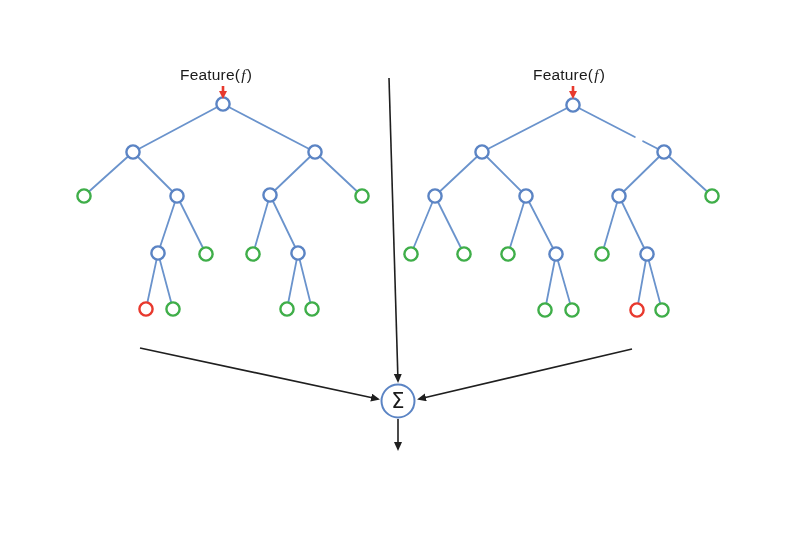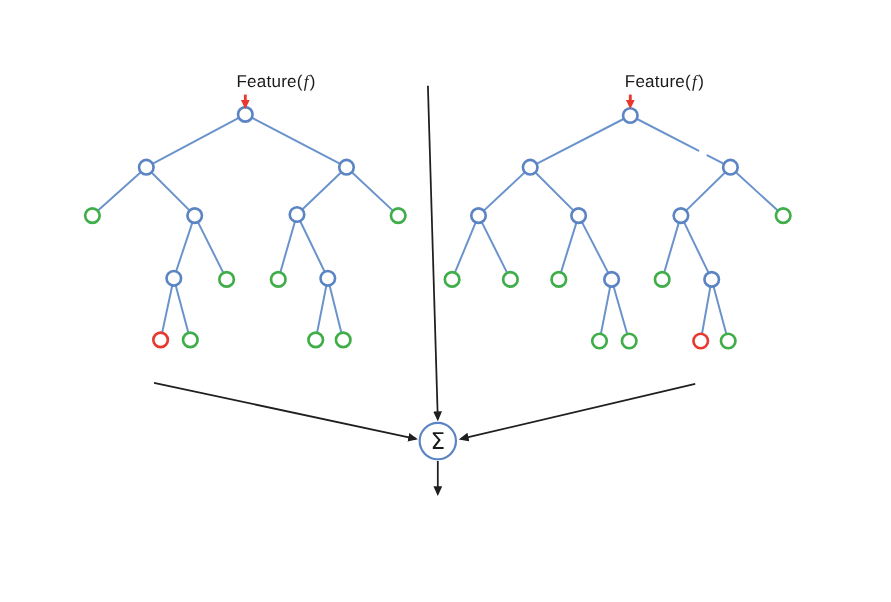--- a/index.html
+++ b/index.html
@@ -5,21 +5,20 @@
   html,body{margin:0;padding:0;}
   body{background:#ffffff;font-family:"Liberation Sans",sans-serif;}
   .canvas{position:relative;width:810px;height:547px;background:#ffffff;overflow:hidden;}
   .canvas svg{position:absolute;left:0;top:0;}
   .feature-label{
     position:absolute;
     transform:translate(-50%,-50%);
     font-size:15.5px;
     white-space:nowrap;
     letter-spacing:0.2px;
-    margin-left:35px;
   }
   .fvar{
     font-family:"Liberation Serif",serif;
     font-style:italic;
     padding:0 1px;
   }
 </style>
 </head>
 <body>
 

